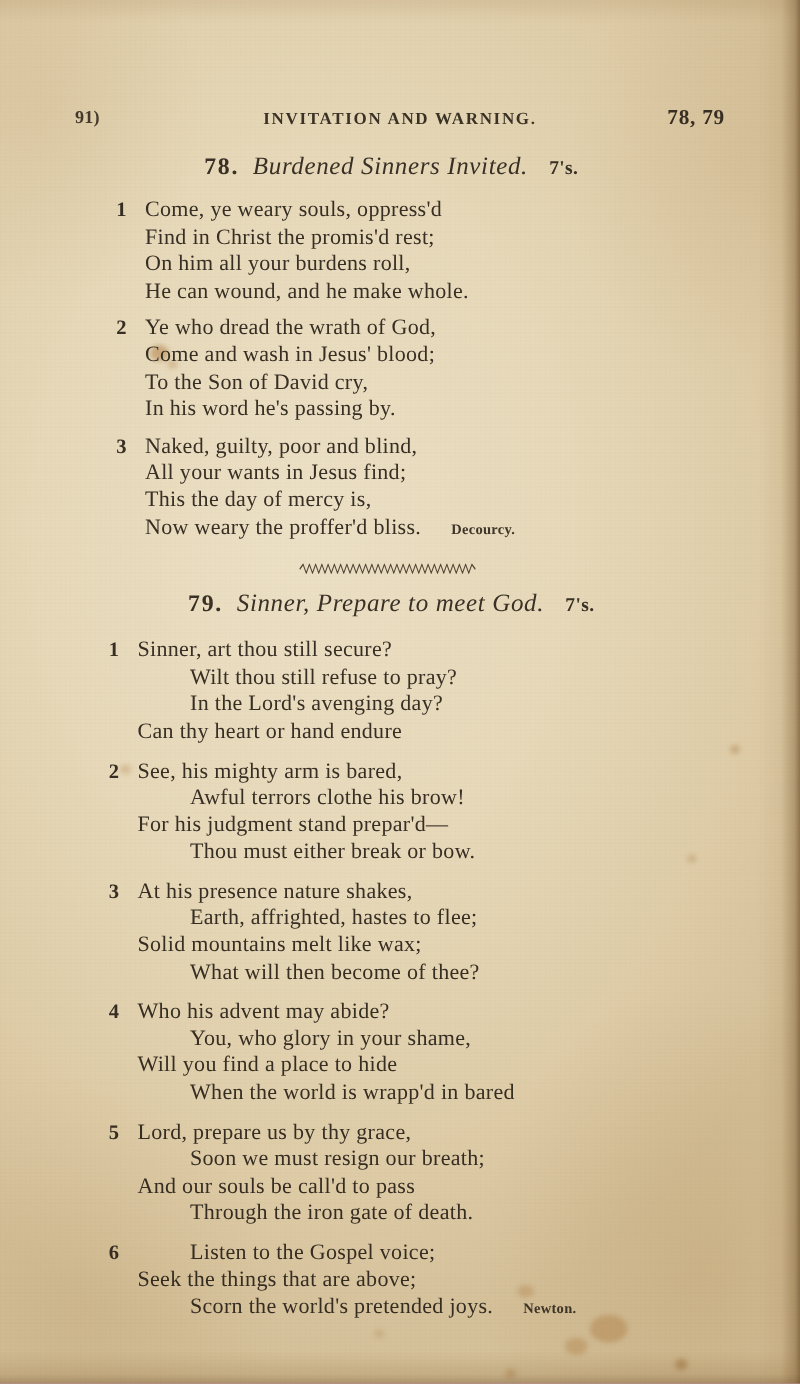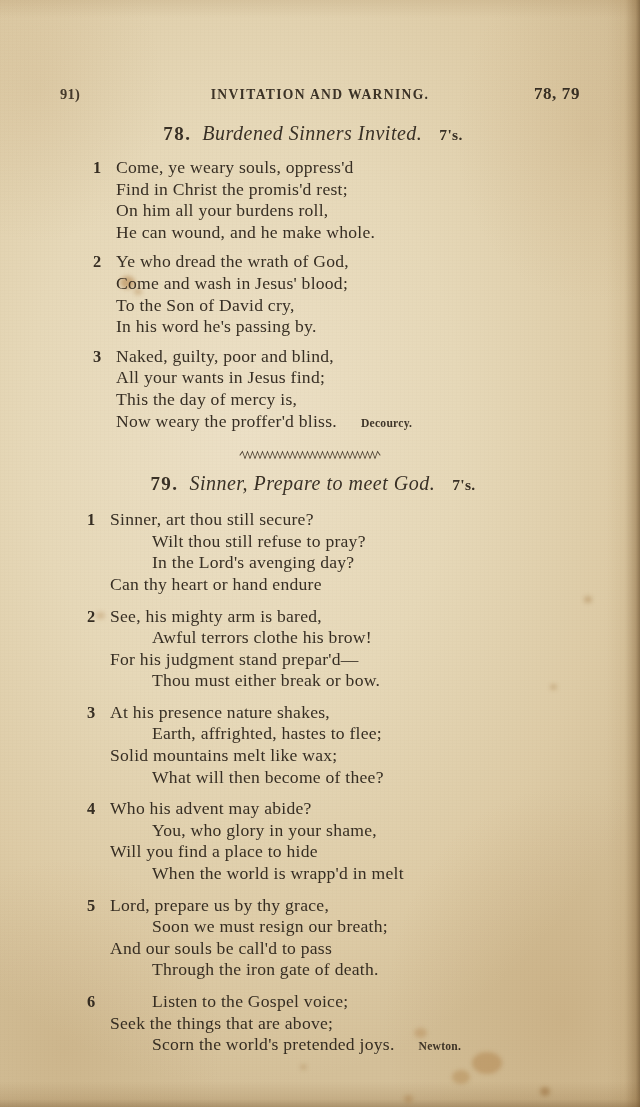--- a/index.html
+++ b/index.html
@@ -307,21 +307,21 @@
           <div class="line indent">Earth, affrighted, hastes to flee;</div>
           <div class="line">Solid mountains melt like wax;</div>
           <div class="line indent">What will then become of thee?</div>
         </div>
 
         <div class="stanza">
           <span class="stanza-num">4</span>
           <div class="line">Who his advent may abide?</div>
           <div class="line indent">You, who glory in your shame,</div>
           <div class="line">Will you find a place to hide</div>
-          <div class="line indent">When the world is wrapp'd in melt</div>
+          <div class="line indent">When the world is wrapp'd in bared</div>
         </div>
 
         <div class="stanza">
           <span class="stanza-num">5</span>
           <div class="line">Lord, prepare us by thy grace,</div>
           <div class="line indent">Soon we must resign our breath;</div>
           <div class="line">And our souls be call'd to pass</div>
           <div class="line indent">Through the iron gate of death.</div>
         </div>
 

